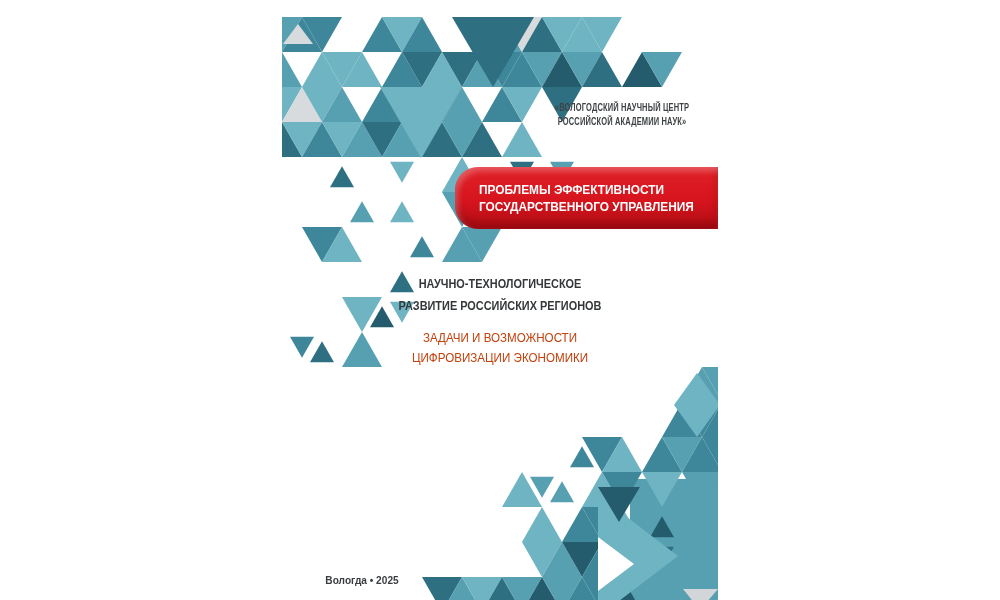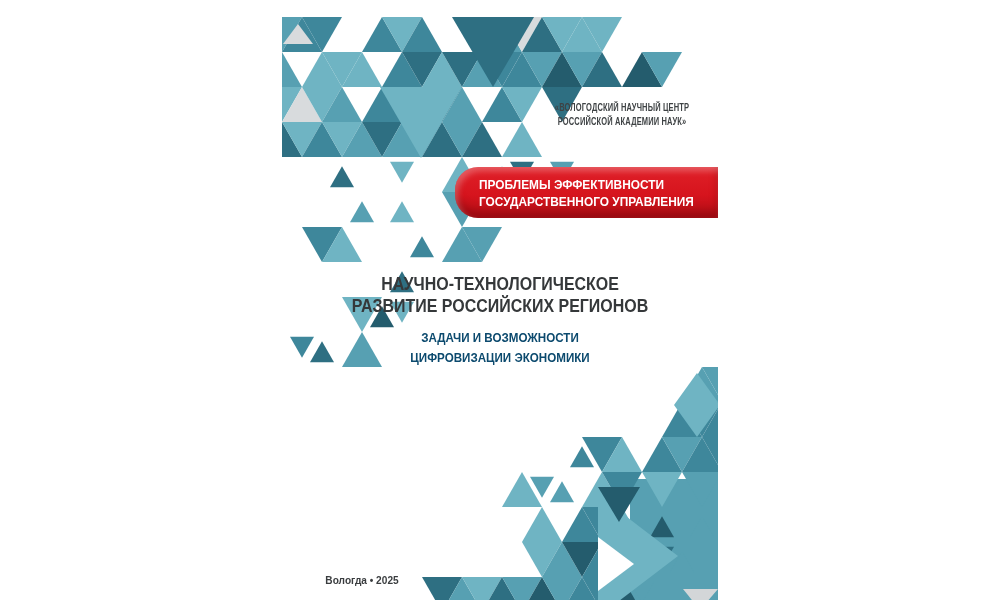--- a/index.html
+++ b/index.html
@@ -16,41 +16,41 @@
 
   .publisher{
     left:240px;top:84px;width:200px;
     text-align:center;color:#3e4244;font-weight:bold;
     font-size:10px;line-height:13.5px;letter-spacing:0.2px;
     transform:scaleX(0.75);transform-origin:50% 50%;
     white-space:nowrap;
   }
 
   .banner{
-    left:173px;top:150px;width:263px;height:51px;
+    left:173px;top:150px;width:263px;height:62px;
     background:linear-gradient(180deg,#e02028 0%,#d6141d 55%,#b30e16 100%);
     border-radius:23px 0 0 23px;
     box-shadow:inset 3px 4px 6px rgba(255,255,255,0.28), inset 0 -7px 9px rgba(110,0,8,0.4);
     display:flex;flex-direction:column;justify-content:center;
     padding-left:24px;box-sizing:border-box;
   }
   .banner .bline{
     color:#ffffff;font-weight:bold;font-size:13.5px;line-height:17px;
     transform:scaleX(0.88);transform-origin:0 50%;white-space:nowrap;
   }
 
   .title{
     left:0;top:256px;width:436px;text-align:center;
-    color:#35383a;font-weight:bold;font-size:19px;line-height:22px;
+    color:#35383a;font-weight:bold;font-size:13px;line-height:22px;
   }
   .title .tline{transform:scaleX(0.84);transform-origin:50% 50%;white-space:nowrap;}
 
   .subtitle{
     left:0;top:311px;width:436px;text-align:center;
-    color:#0c4a6e;font-weight:bold;font-size:13.5px;line-height:20px;
+    color:#c2410c;font-weight:normal;font-size:13.5px;line-height:20px;
   }
   .subtitle .sline{transform:scaleX(0.86);transform-origin:50% 50%;white-space:nowrap;}
 
   .imprint{
     left:0;top:557px;width:160px;text-align:center;
     color:#3a3d3f;font-size:11.5px;font-weight:bold;
     transform:scaleX(0.88);transform-origin:50% 50%;white-space:nowrap;
   }
 </style>
 </head>

